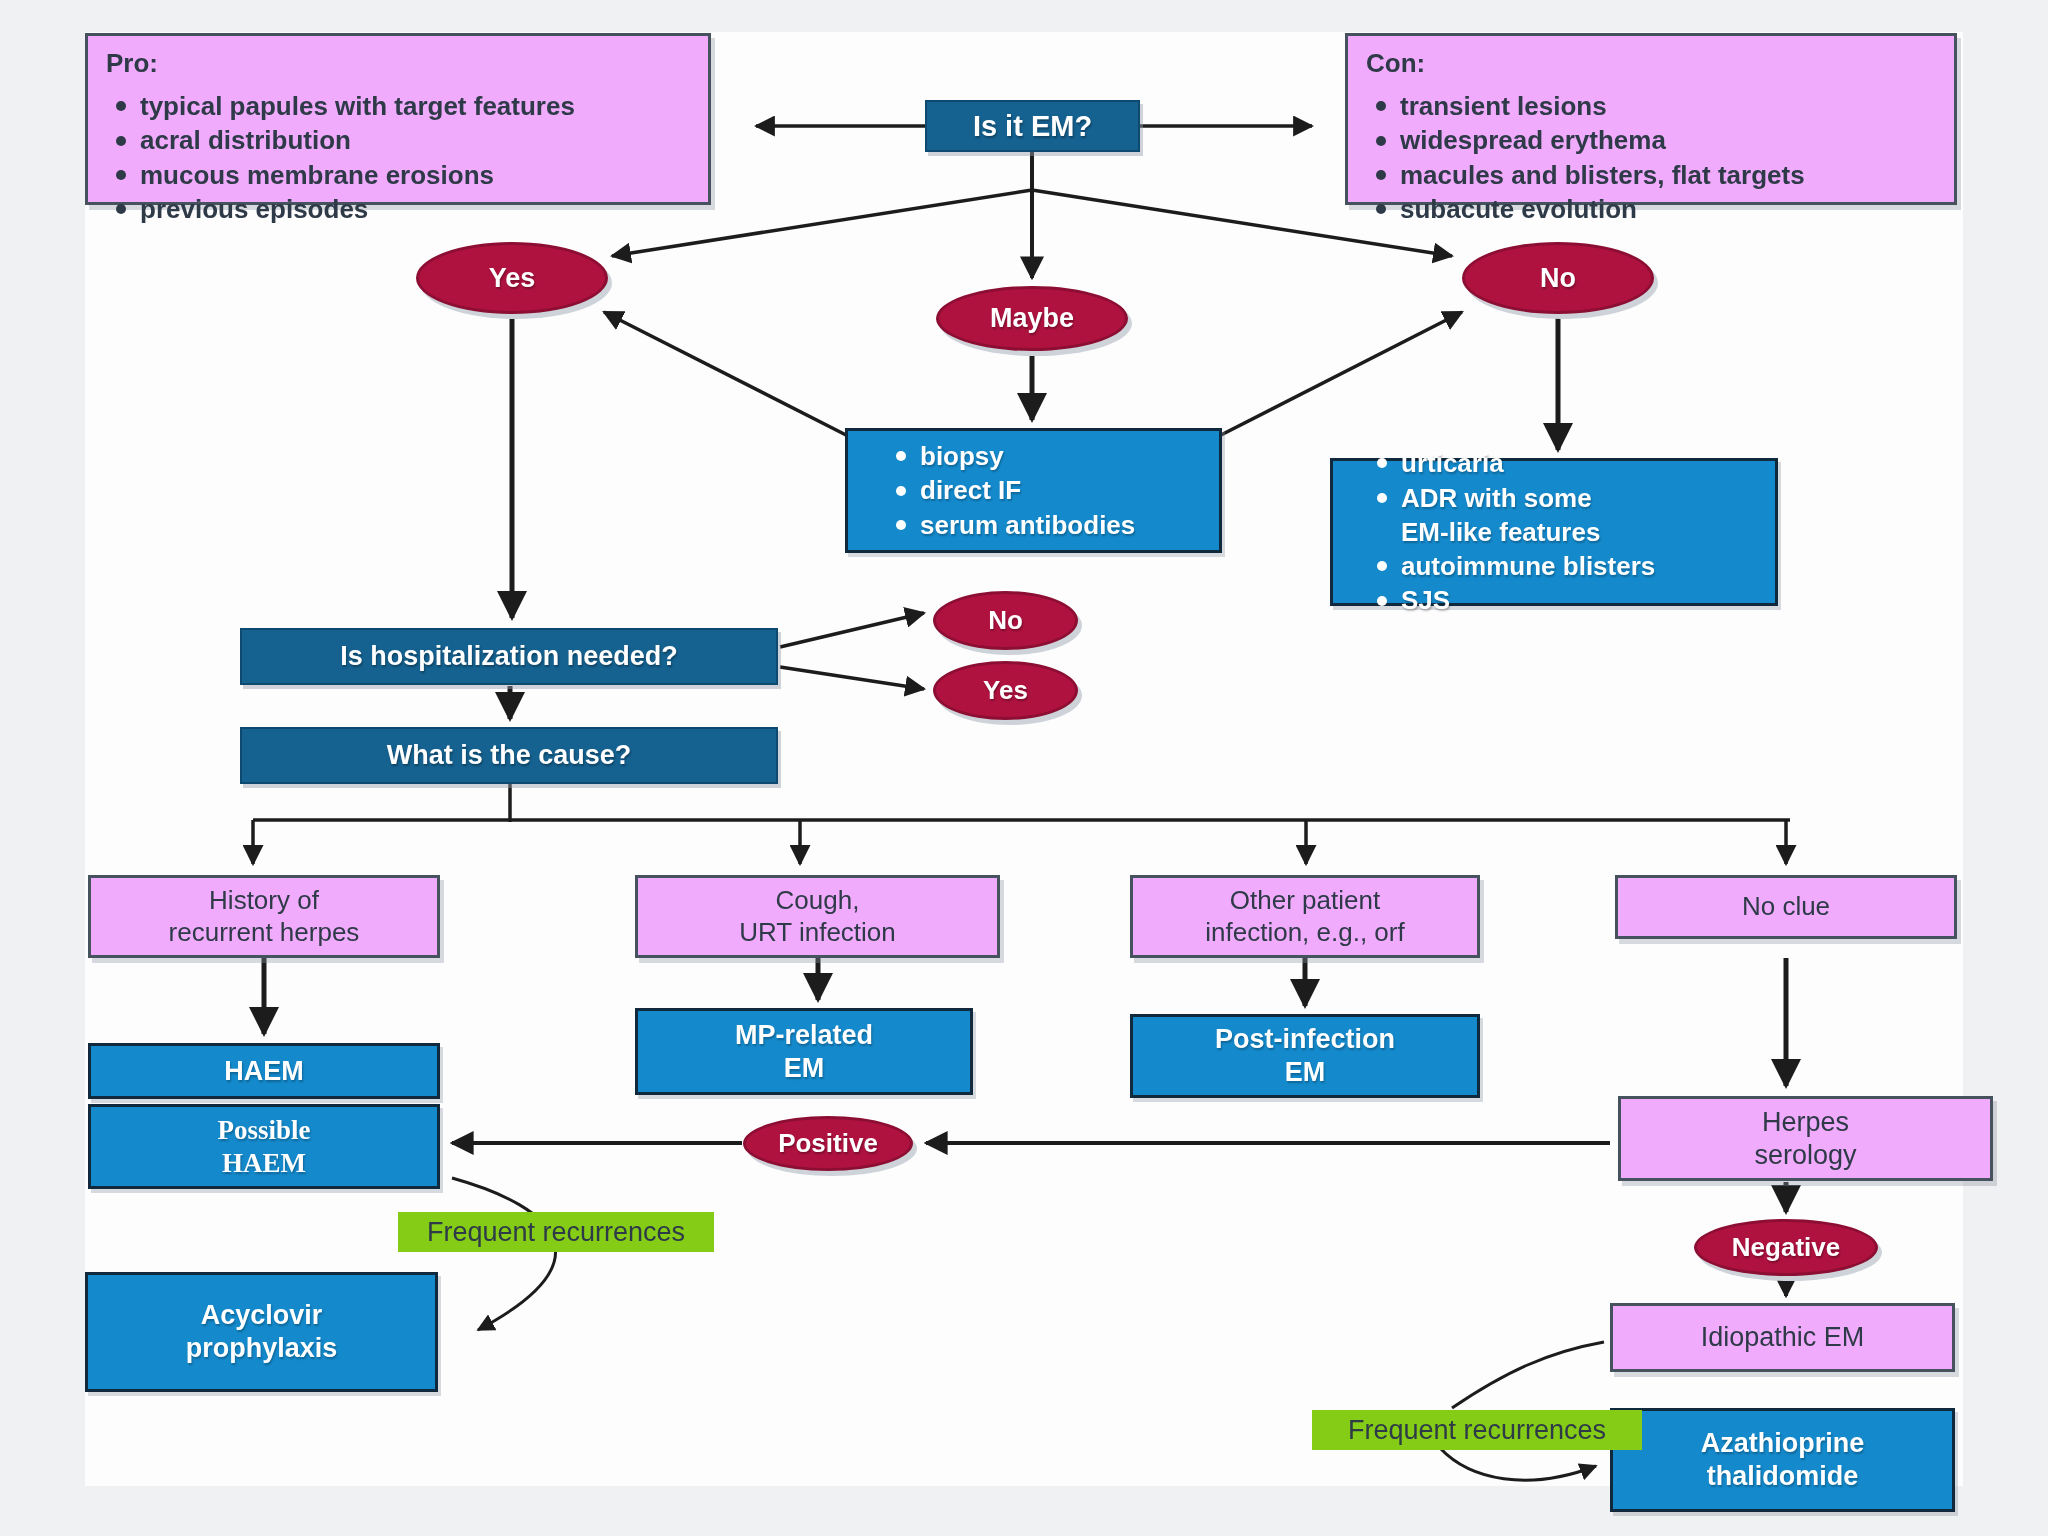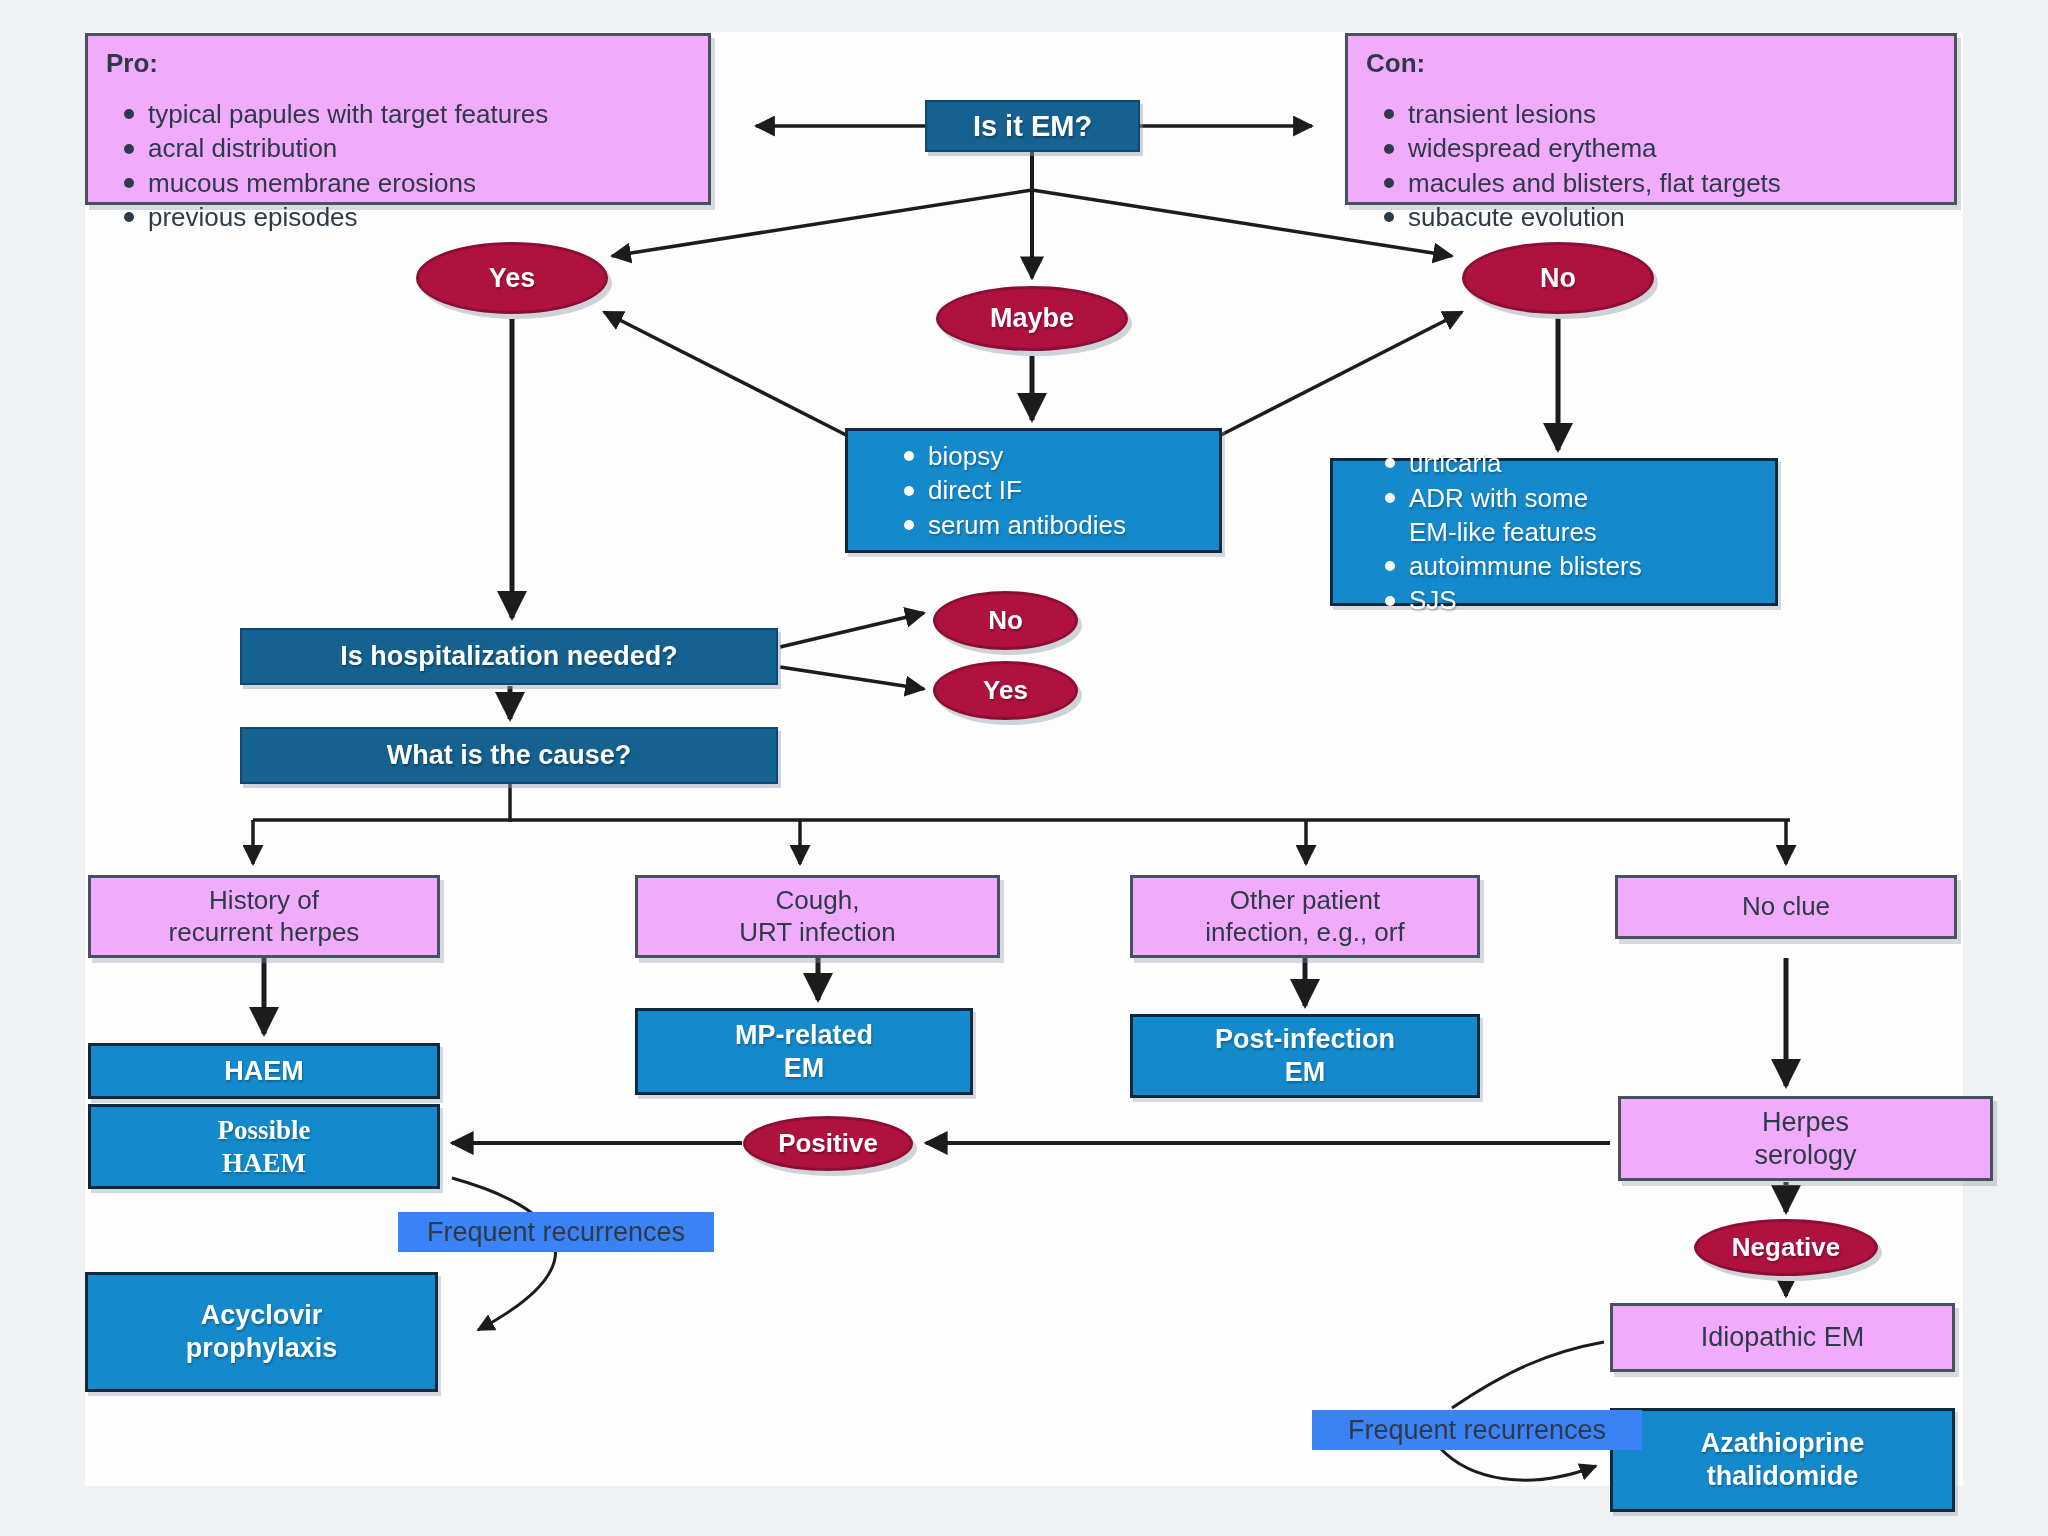--- a/index.html
+++ b/index.html
@@ -19,29 +19,29 @@
                box-shadow:3px 4px 0 rgba(140,150,160,.35);
                display:flex;flex-direction:column;align-items:center;justify-content:center;
                text-shadow:1px 2px 2px rgba(0,0,0,.25);}
   .ellipse{background:#b01240;border:3px solid #8c0e33;border-radius:50%;color:#fff;
            font-weight:bold;display:flex;align-items:center;justify-content:center;
            box-shadow:4px 5px 0 #ced3d9;text-shadow:1px 2px 2px rgba(0,0,0,.3);}
   .center2{display:flex;flex-direction:column;align-items:center;justify-content:center;
            text-align:center;line-height:1.22;}
   .listbox{padding:10px 18px;}
   .listbox .title{font-weight:bold;font-size:26px;line-height:1.35;}
-  ul.plain{list-style:none;margin:16px;padding:0;font-size:26px;font-weight:normal;text-align:right;}
+  ul.plain{list-style:none;margin:8px;padding:0;font-size:26px;font-weight:bold;text-align:right;}
   ul.plain li{display:flex;align-items:center;line-height:1.32;}
   ul.plain .dot{width:10px;height:10px;border-radius:50%;background:currentColor;
                 display:inline-block;margin:0 14px 0 2px;flex:none;}
   ul.plain li.cont .dot{visibility:hidden;}
   .darklist{color:#fff;text-shadow:1px 2px 2px rgba(0,0,0,.25);}
   .fs27{font-size:27px;} .fs26{font-size:26px;} .fs28{font-size:29px;}
   .reg{font-weight:normal;}
-  .freq{background:#3b82f6;font-size:27px;color:#2e3a47;text-align:center;
+  .freq{background:#84cc16;font-size:27px;color:#2e3a47;text-align:center;
         display:flex;align-items:center;justify-content:center;z-index:3;}
 </style>
 </head>
 <body>
 
 <div class="stage">
   <div class="canvas"></div>
 
   <svg class="wires" viewBox="0 0 2048 1536" xmlns="http://www.w3.org/2000/svg">
     <defs>

